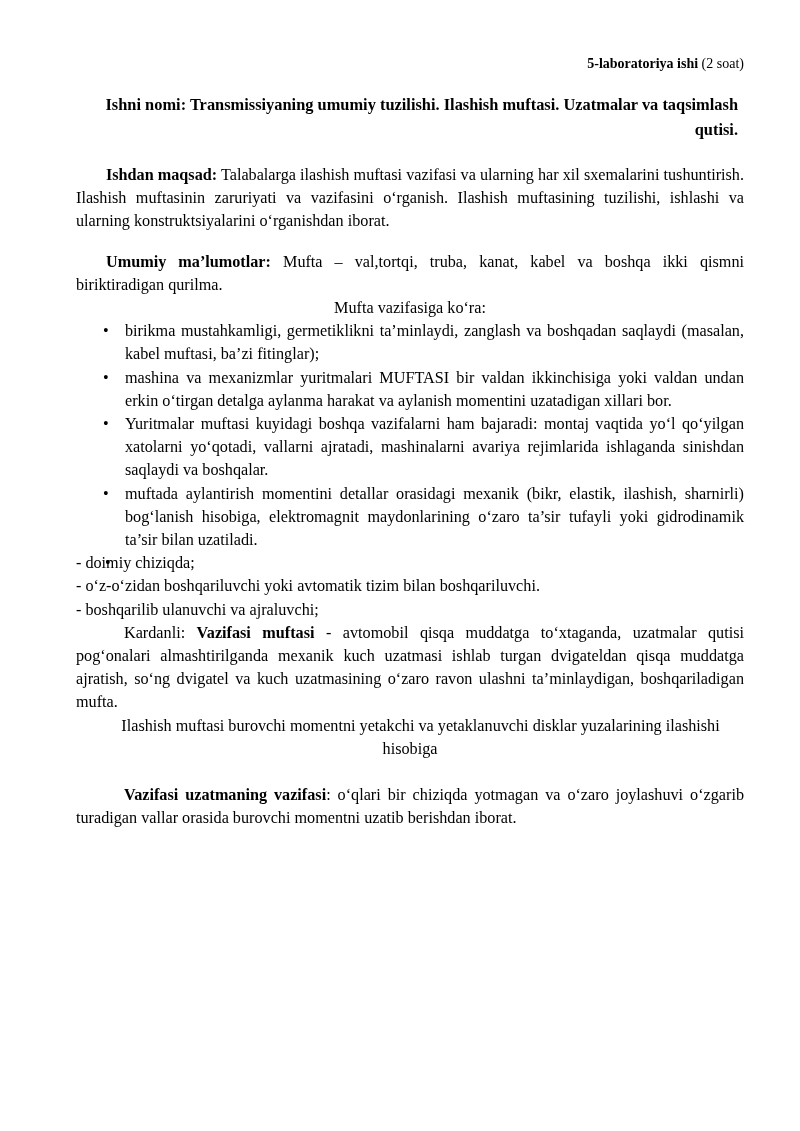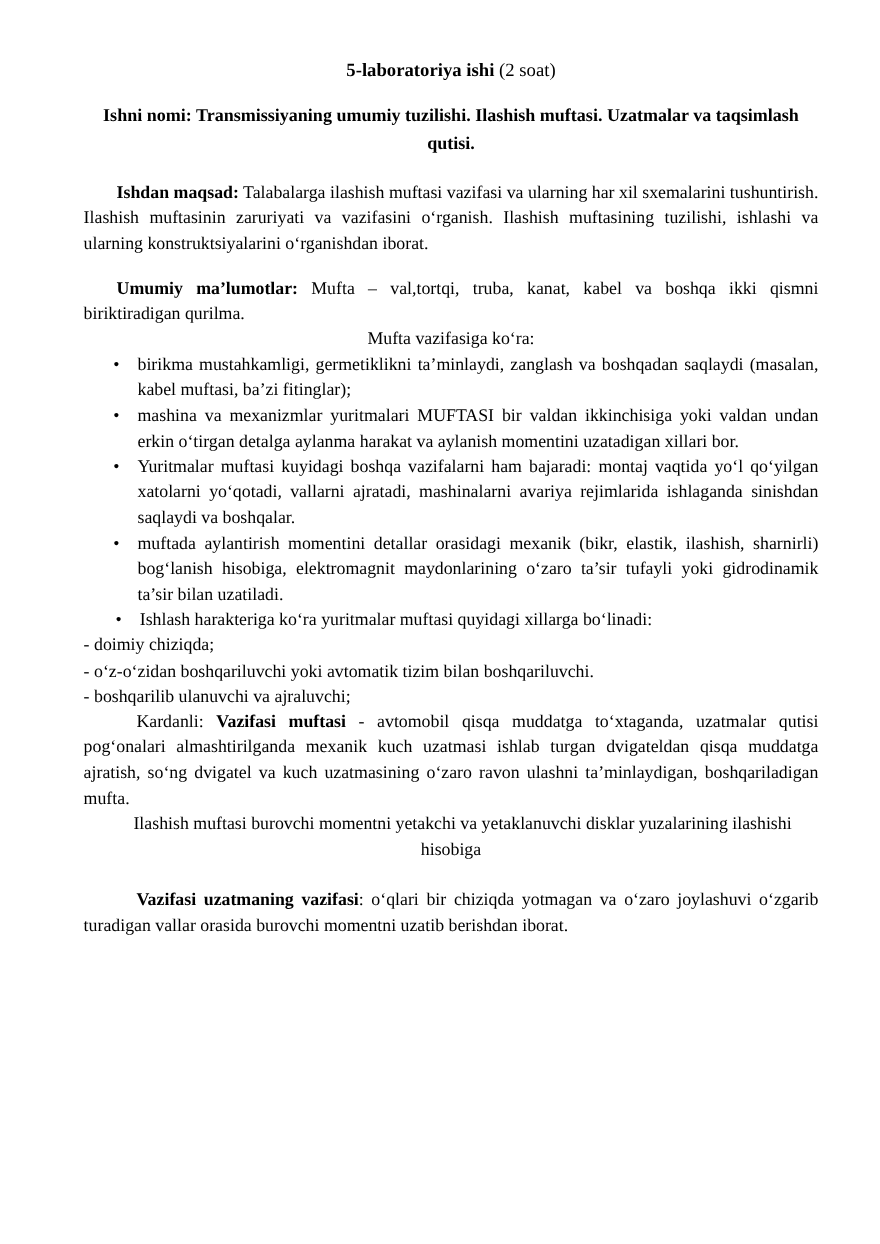--- a/index.html
+++ b/index.html
@@ -25,29 +25,29 @@
     overflow: hidden;
   }
   .doc {
     width: 668px;
     font-size: 16.2px;
     line-height: 23.2px;
   }
 
   
   .title-line {
-    text-align: center;
-    font-size: 17px;
+    text-align: right;
+    font-size: 14px;
     line-height: 23px;
     margin: 0 0 17px 0;
   }
   .title-line .b { font-weight: bold; }
 
   .subtitle {
-    text-align: center;
+    text-align: right;
     font-weight: bold;
     font-size: 16.4px;
     line-height: 25px;
     margin: 0 0 22px 0;
     padding: 0 6px;
   }
 
   
   p.para {
     margin: 0;
@@ -113,21 +113,21 @@
 
     <p class="para indent-lg"><span class="bold">Umumiy ma’lumotlar:</span><span> Mufta – val,tortqi, truba, kanat, kabel va boshqa ikki qismni biriktiradigan qurilma.</span></p>
 
     <p class="para noindent left">Mufta vazifasiga ko‘ra:</p>
 
     <ul class="bullets">
       <li><span class="bullet-mark">•</span><span>birikma mustahkamligi, germetiklikni ta’minlaydi, zanglash va boshqadan saqlaydi (masalan, kabel muftasi, ba’zi fitinglar);</span></li>
       <li><span class="bullet-mark">•</span><span>mashina va mexanizmlar yuritmalari MUFTASI  bir valdan ikkinchisiga yoki valdan undan erkin o‘tirgan detalga aylanma harakat va aylanish momentini uzatadigan xillari bor.</span></li>
       <li><span class="bullet-mark">•</span><span>Yuritmalar muftasi kuyidagi boshqa vazifalarni ham bajaradi: montaj vaqtida yo‘l qo‘yilgan xatolarni yo‘qotadi, vallarni ajratadi, mashinalarni avariya rejimlarida ishlaganda sinishdan saqlaydi va boshqalar.</span></li>
       <li><span class="bullet-mark">•</span><span>muftada aylantirish momentini detallar orasidagi mexanik (bikr, elastik, ilashish, sharnirli) bog‘lanish hisobiga, elektromagnit maydonlarining o‘zaro ta’sir tufayli yoki gidrodinamik ta’sir bilan uzatiladi.</span></li>
-      <li class="extra-indent nojustify"><span class="bullet-mark">•</span><span>Ishlash harakteriga ko‘ra yuritmalar muftasi quyidagi xillarga bo‘linadi:</span></li>
+      <li class="extra-indent nojustify"><span class="bullet-mark">•</span></li>
     </ul>
 
     <p class="para dash-line">- doimiy chiziqda;</p>
     <p class="para dash-line">- o‘z-o‘zidan boshqariluvchi yoki avtomatik tizim bilan boshqariluvchi.</p>
     <p class="para dash-line">- boshqarilib ulanuvchi va ajraluvchi;</p>
 
     <p class="para indent-xl"><span>Kardanli: </span><span class="bold">Vazifasi muftasi</span><span> - avtomobil qisqa muddatga to‘xtaganda, uzatmalar qutisi pog‘onalari almashtirilganda mexanik kuch uzatmasi ishlab turgan dvigateldan qisqa muddatga ajratish,  so‘ng dvigatel va kuch uzatmasining o‘zaro ravon ulashni ta’minlaydigan, boshqariladigan mufta.</span></p>
 
     <p class="para indent-sm left">Ilashish muftasi burovchi momentni yetakchi va yetaklanuvchi disklar yuzalarining ilashishi hisobiga</p>
 

